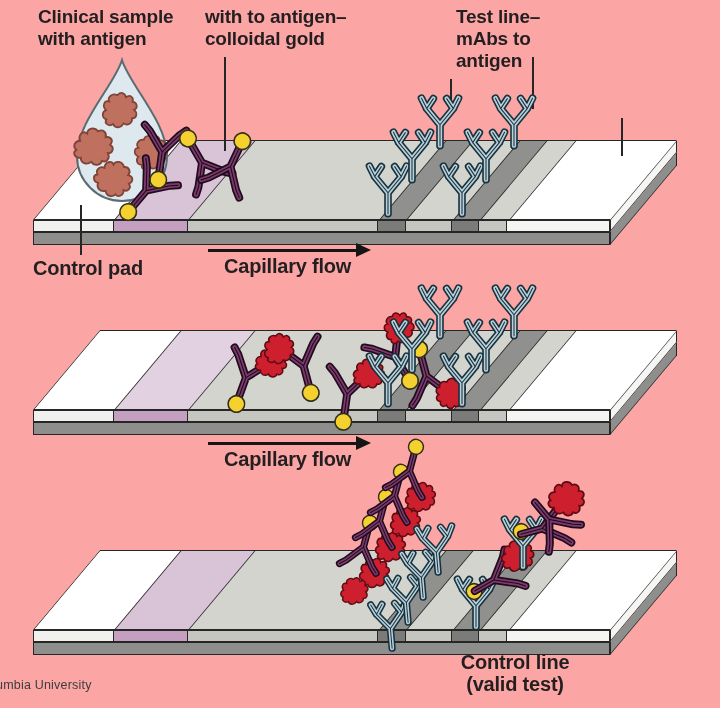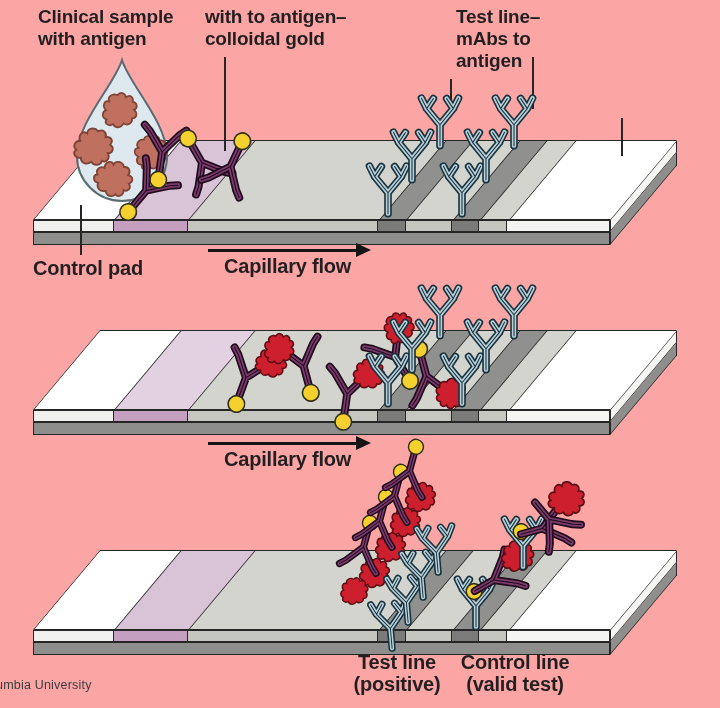--- a/index.html
+++ b/index.html
@@ -162,22 +162,20 @@
       <div class="seg s7"></div>
         <div class="seg s8"></div>
     </div>
     <div class="strip-base"></div>
     <div class="strip-side">
       <div class="side-top"></div>
       <div class="side-base"></div>
     </div>
   </div>
 
-  <div class="lbl lbl-c big" style="left:322px; top:651px; width:150px;">Test line
-(positive)</div>
   <div class="lbl lbl-c big" style="left:430px; top:651px; width:170px;">Control line
 (valid test)</div>
 
   <div class="credit">umbia University</div>
 
   <svg id="art" width="720" height="708" viewBox="0 0 720 708">
     <defs>
       <g id="blueAb">
         <path class="ab-o" d="M0 27 L0 5 M0 5 L-14 -12 M-14 -12 L-19.5 -23 M-14 -12 L-7 -22.5 M0 5 L14 -12 M14 -12 L19.5 -23 M14 -12 L7 -22.5"></path>
         <path class="ab-b" d="M0 27 L0 5 M0 5 L-14 -12 M-14 -12 L-19.5 -23 M-14 -12 L-7 -22.5 M0 5 L14 -12 M14 -12 L19.5 -23 M14 -12 L7 -22.5"></path>

